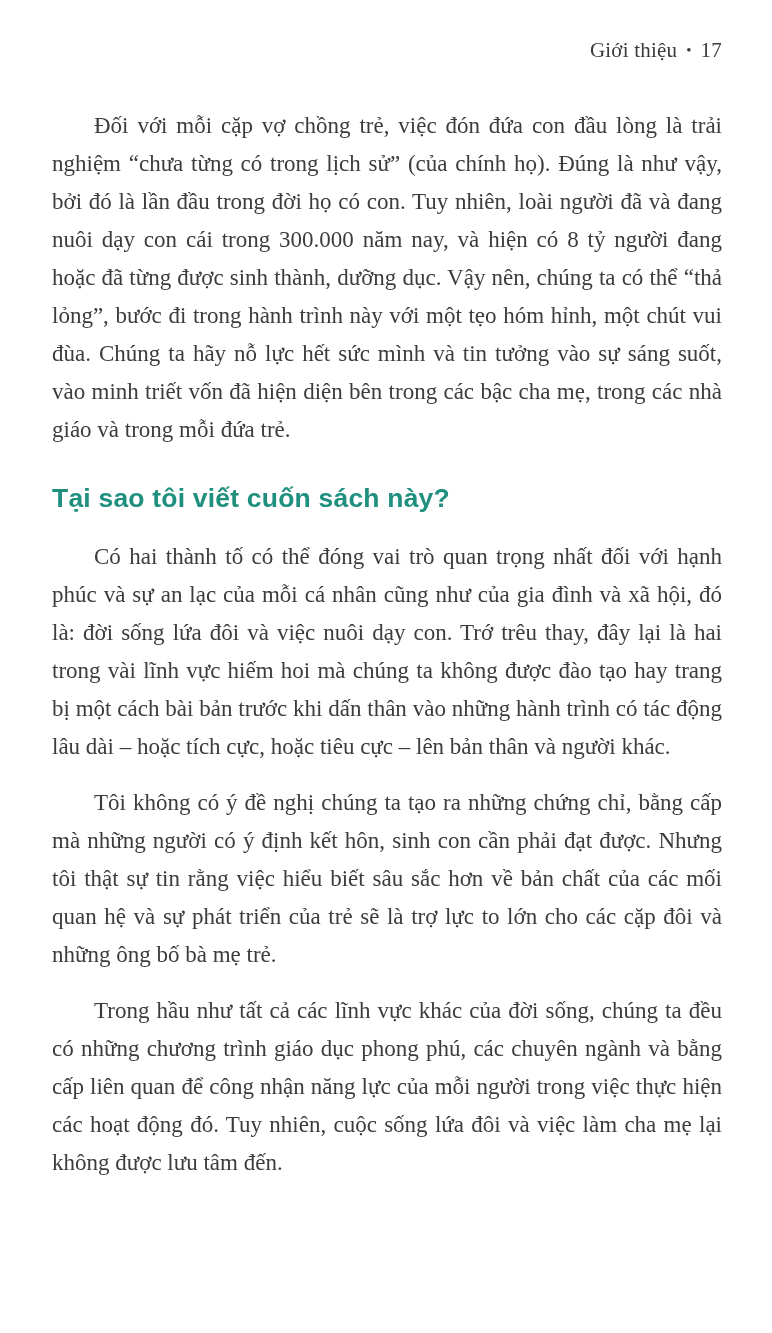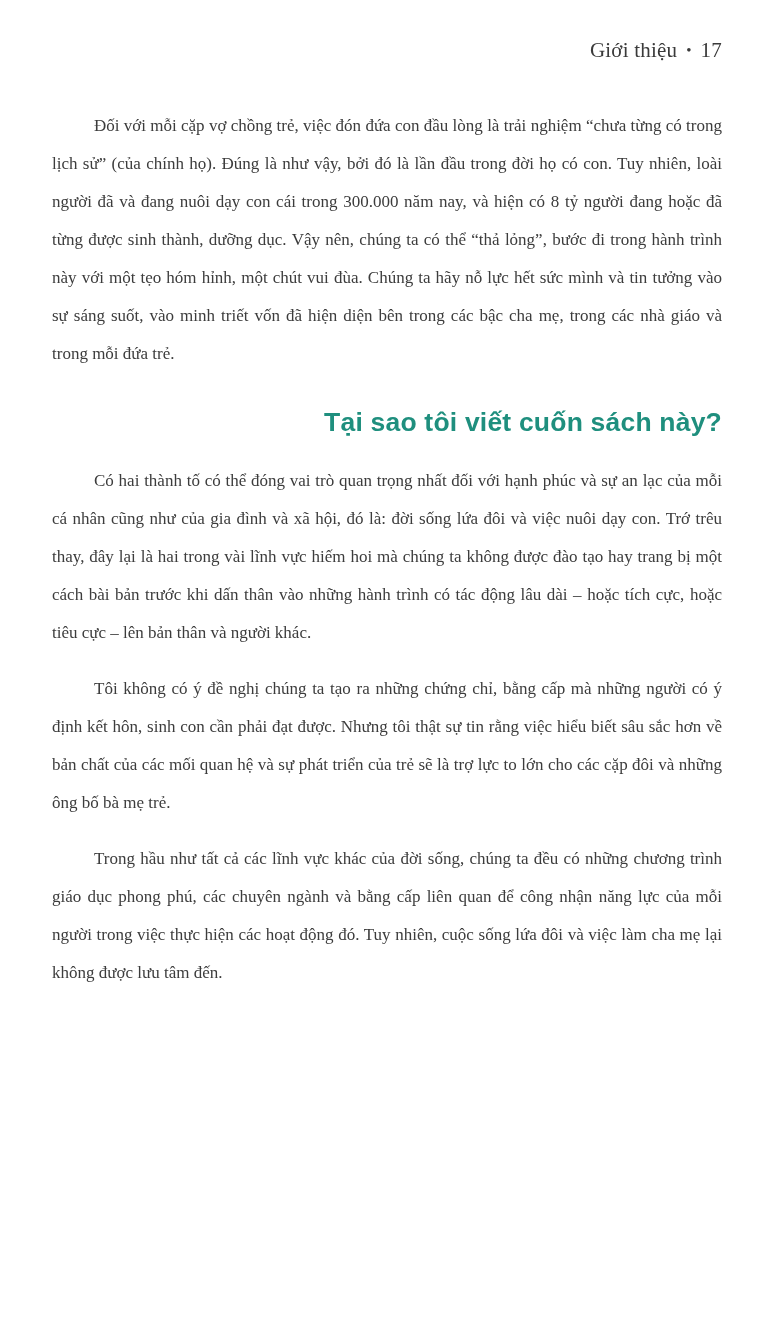--- a/index.html
+++ b/index.html
@@ -28,35 +28,34 @@
     margin: 0 0 44px 0;
   }
   .running-head .sep {
     display: inline-block;
     margin: 0 9px;
     font-size: 15px;
     vertical-align: 2px;
     color: #3a3a3a;
   }
   .para {
-    font-size: 17px;
+    font-size: 23px;
     line-height: 38px;
     color: #3c3c3c;
     text-align: justify;
     text-indent: 42px;
     margin: 0 0 18px 0;
   }
   .section-heading {
     font-family: "Liberation Sans", sans-serif;
     font-weight: 700;
     font-size: 26.5px;
     color: #1f8f7e;
     letter-spacing: 0.2px;
     margin: 34px 0 24px 0;
-    text-align: right;
   }
 </style>
 </head>
 <body>
 
 <div class="page">
 
   <header class="running-head">
     <span>Giới thiệu</span><span class="sep">•</span><span>17</span>
   </header>

